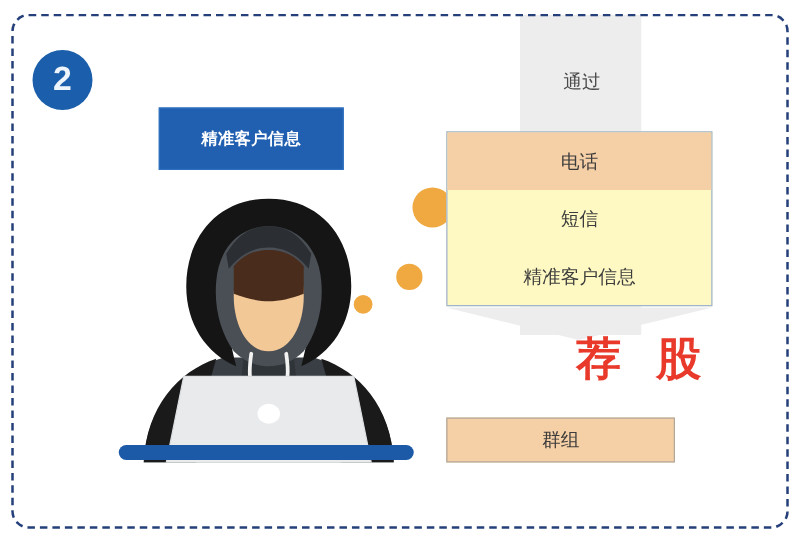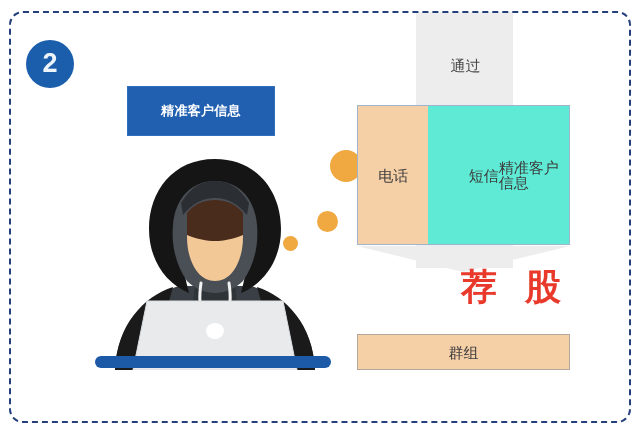--- a/index.html
+++ b/index.html
@@ -51,49 +51,49 @@
   .pass-label{
     position:absolute;left:416px;top:58px;width:99px;
     text-align:center;color:#4a4a4a;font-size:15px;line-height:1;
   }
 
   
   .channel-box{
     position:absolute;left:357px;top:105px;width:213px;height:140px;
     box-sizing:border-box;
     border:1px solid #9fb4cf;
-    background:#5eead4;
-    display:flex;flex-direction:row;
+    background:#fef9c3;
+    display:flex;flex-direction:column;
   }
   .channel-row{
     flex:1 1 0;display:flex;align-items:center;justify-content:center;
     font-size:15px;color:#3c3c3c;line-height:1;
   }
   .channel-row.shaded{background:#f5cfa6;}
-  .channel-row.plain{background:transparent;justify-content:flex-end;}
+  .channel-row.plain{background:transparent;}
 
   
   .down-arrow{
     position:absolute;left:357px;top:246px;width:0;height:0;
     border-left:106px solid transparent;
     border-right:107px solid transparent;
     border-top:26px solid #ededed;
   }
 
   
   .red-headline{
     position:absolute;left:357px;top:268px;width:213px;
     text-align:right;color:#e8392b;font-size:36px;font-weight:bold;
     letter-spacing:9px;line-height:1.05;
     text-indent:9px;
   }
 
   
   .group-box{
-    position:absolute;left:357px;top:334px;width:213px;height:36px;
+    position:absolute;left:357px;top:334px;width:183px;height:36px;
     box-sizing:border-box;
     background:#f5cfa6;border:1px solid #b3a89a;
     display:flex;align-items:center;justify-content:center;
     font-size:15px;color:#3c3c3c;line-height:1;
   }
 
   
   .dot{position:absolute;border-radius:50%;background:#f0a840;}
   .dot-1{left:330px;top:150px;width:32px;height:32px;}
   .dot-2{left:317px;top:211px;width:21px;height:21px;}

